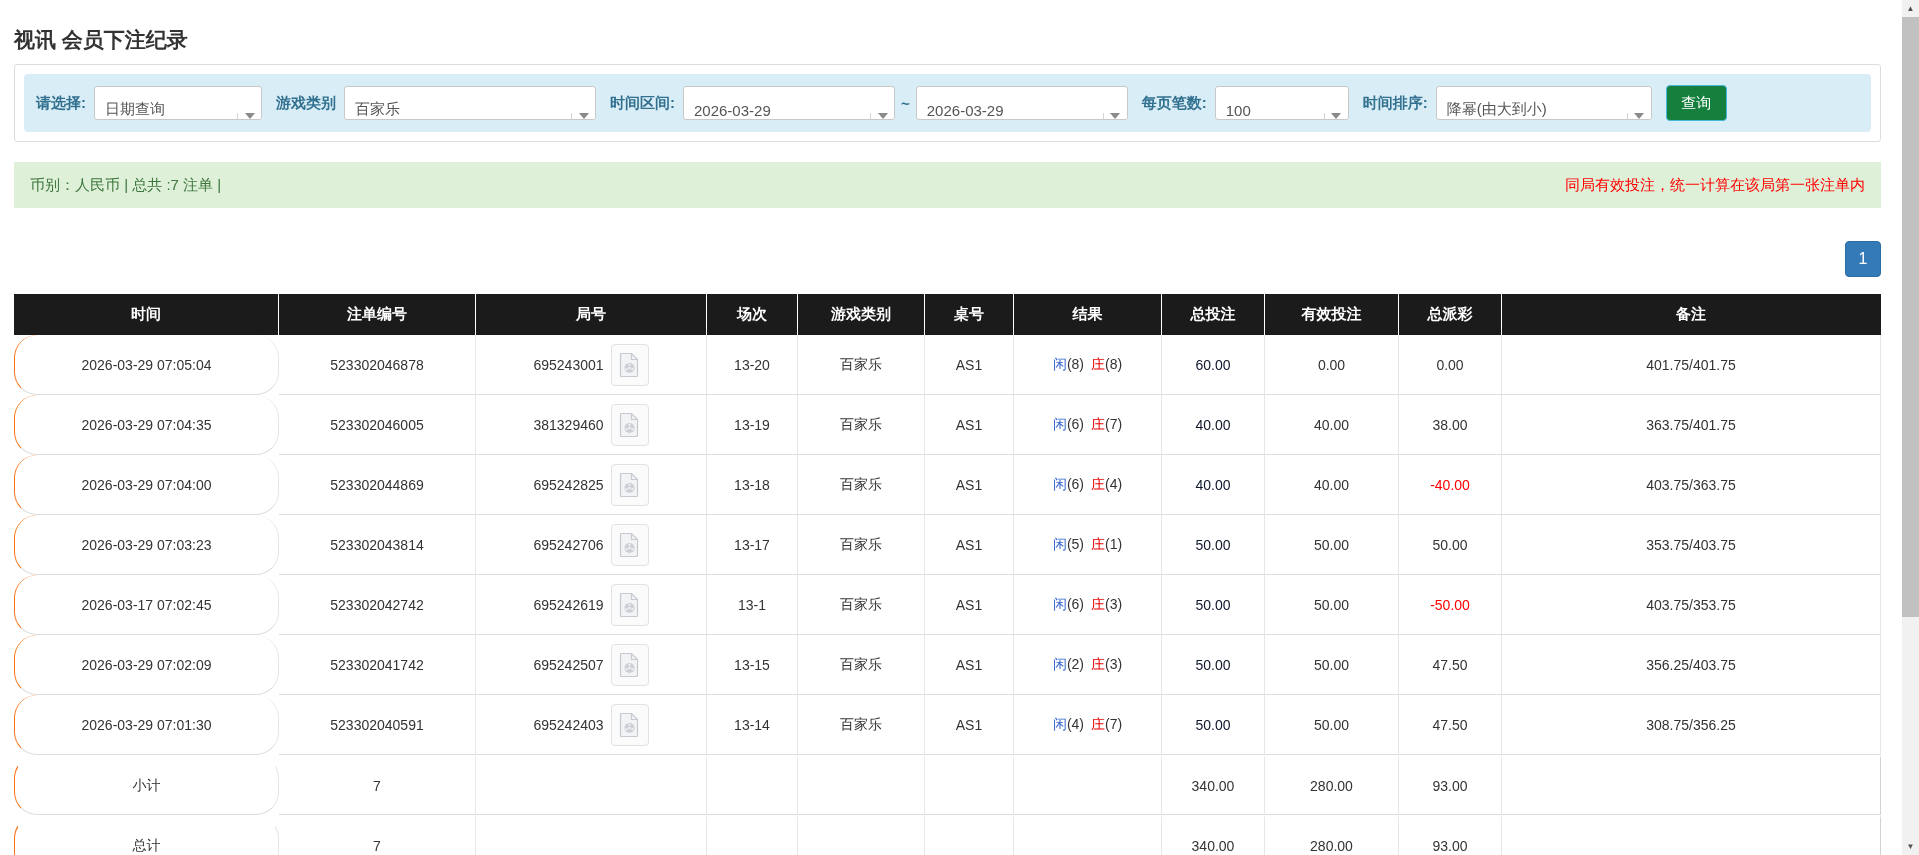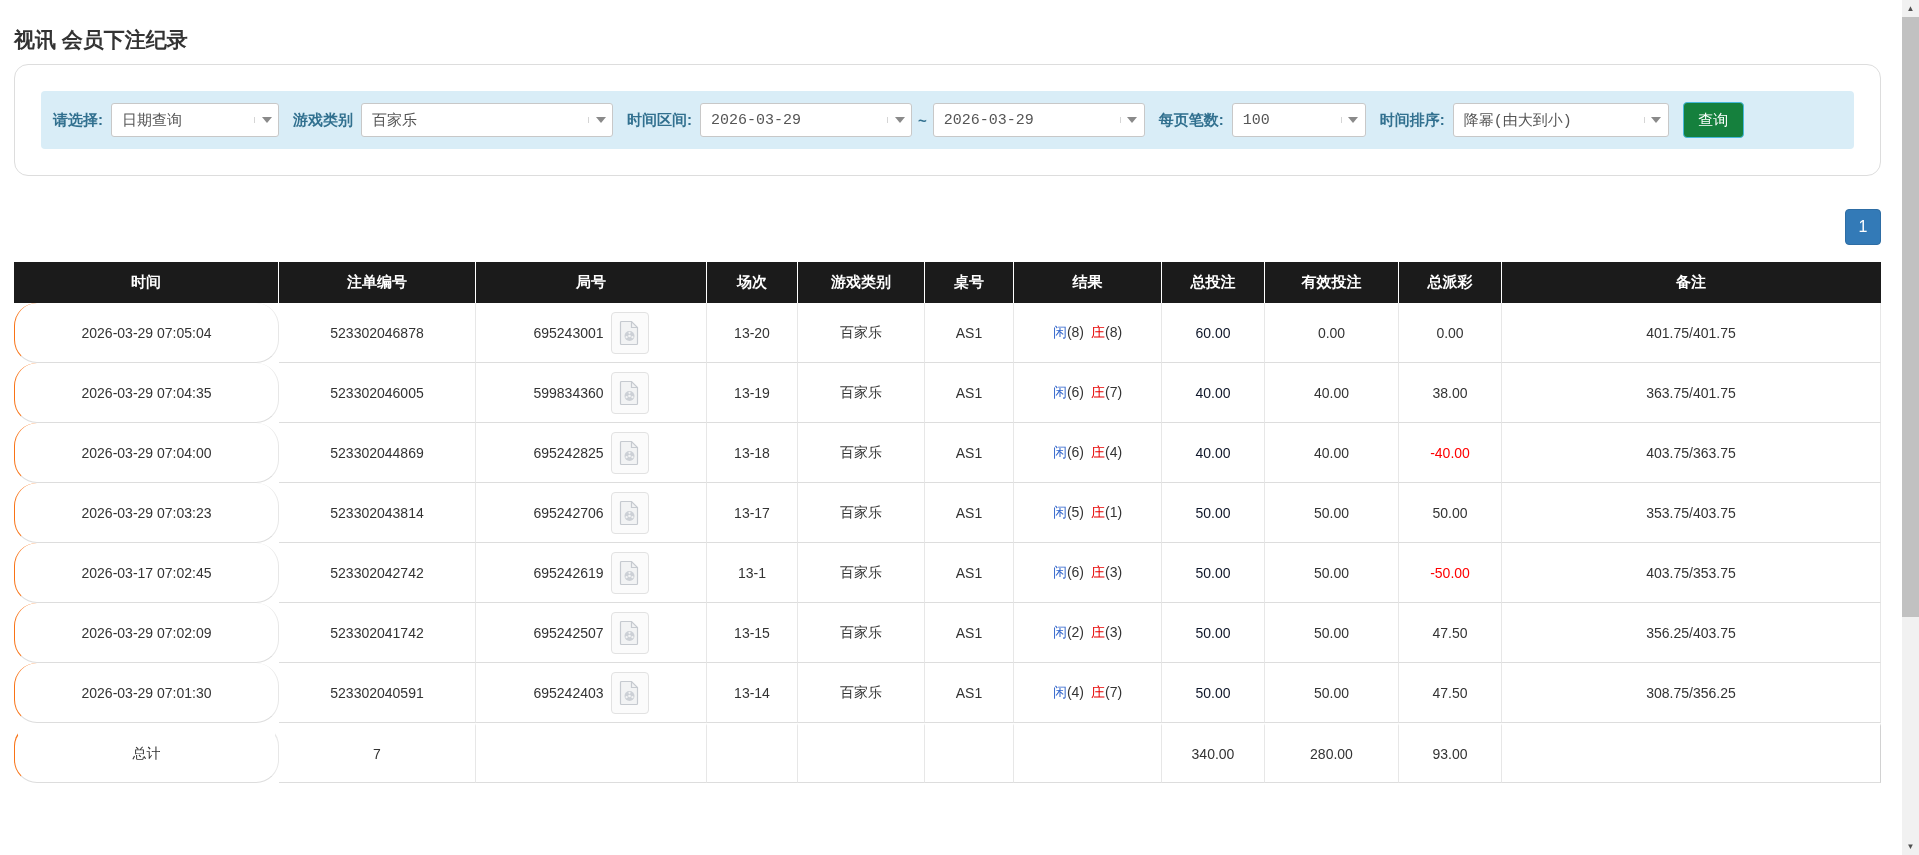--- a/index.html
+++ b/index.html
@@ -5,25 +5,25 @@
   * { box-sizing: border-box; margin: 0; padding: 0; }
   html, body { width: 1919px; height: 855px; overflow: hidden; background: #fff;
     font-family: "Liberation Sans", "DejaVu Sans", sans-serif; }
   .page { position: relative; width: 1902px; height: 855px; }
   .content { margin-left: 14px; width: 1867px; }
 
   
   .page-title { padding-top: 26px; font-size: 21px; font-weight: bold; color: #333; }
 
   
-  .filter-wrap { margin-top: 10px; border: 1px solid #ddd; border-radius: 14px; padding: 26px; background: #fff; }
+  .filter-wrap { margin-top: 10px; border: 1px solid #ddd; border-radius: 3px; padding: 9px; background: #fff; }
   .filter-bar { background: #d9edf7; border-radius: 4px; padding: 11px 12px; display: flex; align-items: center; }
   .flabel { color: #31708f; font-weight: bold; font-size: 15px; white-space: nowrap; margin-right: 8px; }
-  .combo { display: flex; align-items: center; height: 34px; background: #fff; border: 1px solid #c8c8c8;
-    border-radius: 3px; overflow: hidden; cursor: pointer; font-family: Liberation Mono, monospace; }
+  .combo { display: flex; align-items: flex-end; height: 34px; background: #fff; border: 1px solid #c8c8c8;
+    border-radius: 3px; overflow: hidden; cursor: pointer; }
   .combo-text { flex: 1; display: flex; align-items: center; padding: 0 10px; font-size: 15px; color: #555; white-space: nowrap; }
   .combo-arrow { width: 24px; display: flex; align-items: center; justify-content: center; border-left: 1px solid #d5d5d5; background: #fff; }
   .caret { width: 0; height: 0; border-left: 5px solid transparent; border-right: 5px solid transparent; border-top: 6px solid #8a8a8a; }
   .tilde { color: #31708f; font-weight: bold; margin: 0 6px; font-size: 15px; }
   .gap-lg { margin-left: 14px; }
   .query-btn { margin-left: 14px; width: 61px; height: 36px; background: #15803d; border: 1px solid #46b8da;
     border-radius: 4px; color: #fff; font-size: 15px; cursor: pointer; font-family: inherit; }
 
   
   .summary-bar { margin-top: 20px; background: #dff0d8; height: 46px; display: flex; align-items: center;
@@ -118,20 +118,24 @@
           <span class="combo-text">降幂(由大到小)</span>
           <span class="combo-arrow">
               <span class="caret"></span>
             </span>
         </div>
 
         <button class="query-btn">查询</button>
       </div>
     </div>
 
+    <div class="summary-bar">
+      <span class="summary-left">币别：人民币 | 总共 :7 注单 |</span>
+      <span class="summary-right">同局有效投注，统一计算在该局第一张注单内</span>
+    </div>
 
     <div class="pagination">
       <button class="page-btn">1</button>
     </div>
 
     <table class="bet-table">
       <colgroup>
         <col style="width:265px">
           <col style="width:197px">
           <col style="width:231px">
@@ -192,21 +196,21 @@
     <td>0.00</td>
     <td class="payout-cell">0.00</td>
     <td>401.75/401.75</td>
   </tr>
 
   <tr class="data-row">
     <td>2026-03-29 07:04:35</td>
     <td>523302046005</td>
     <td>
       <span class="round-wrap">
-        <span>599834360</span>
+        <span>381329460</span>
         <button class="video-btn">
           <svg width="21" height="26" viewBox="0 0 21 26">
             <path d="M2.5 1.5h10l6 6v16a1 1 0 0 1-1 1h-15a1 1 0 0 1-1-1v-21a1 1 0 0 1 1-1z" fill="#f2f3f4" stroke="#c6cad0" stroke-width="1.2"></path>
             <path d="M12.5 1.5v6h6" fill="none" stroke="#c6cad0" stroke-width="1.2"></path>
             <circle cx="10.5" cy="16" r="5" fill="#ccd0d6"></circle>
             <circle cx="10.5" cy="16" r="1.3" fill="#f2f3f4"></circle>
             <circle cx="10.5" cy="12.8" r="1.1" fill="#f2f3f4"></circle>
             <circle cx="7.6" cy="17.2" r="1.1" fill="#f2f3f4"></circle>
             <circle cx="13.4" cy="17.2" r="1.1" fill="#f2f3f4"></circle>
           </svg>
@@ -386,20 +390,33 @@
     </td>
     <td>
       <a class="bet-link">50.00</a>
     </td>
     <td>50.00</td>
     <td class="payout-cell">47.50</td>
     <td>308.75/356.25</td>
   </tr>
 </tbody>
       <tbody>
+        <tr class="footer-row">
+          <td>小计</td>
+          <td>7</td>
+          <td></td>
+            <td></td>
+            <td></td>
+          <td></td>
+            <td></td>
+          <td>340.00</td>
+          <td>280.00</td>
+          <td>93.00</td>
+          <td></td>
+        </tr>
         <tr class="footer-row">
           <td>总计</td>
           <td>7</td>
           <td></td>
             <td></td>
             <td></td>
           <td></td>
             <td></td>
           <td>340.00</td>
           <td>280.00</td>

